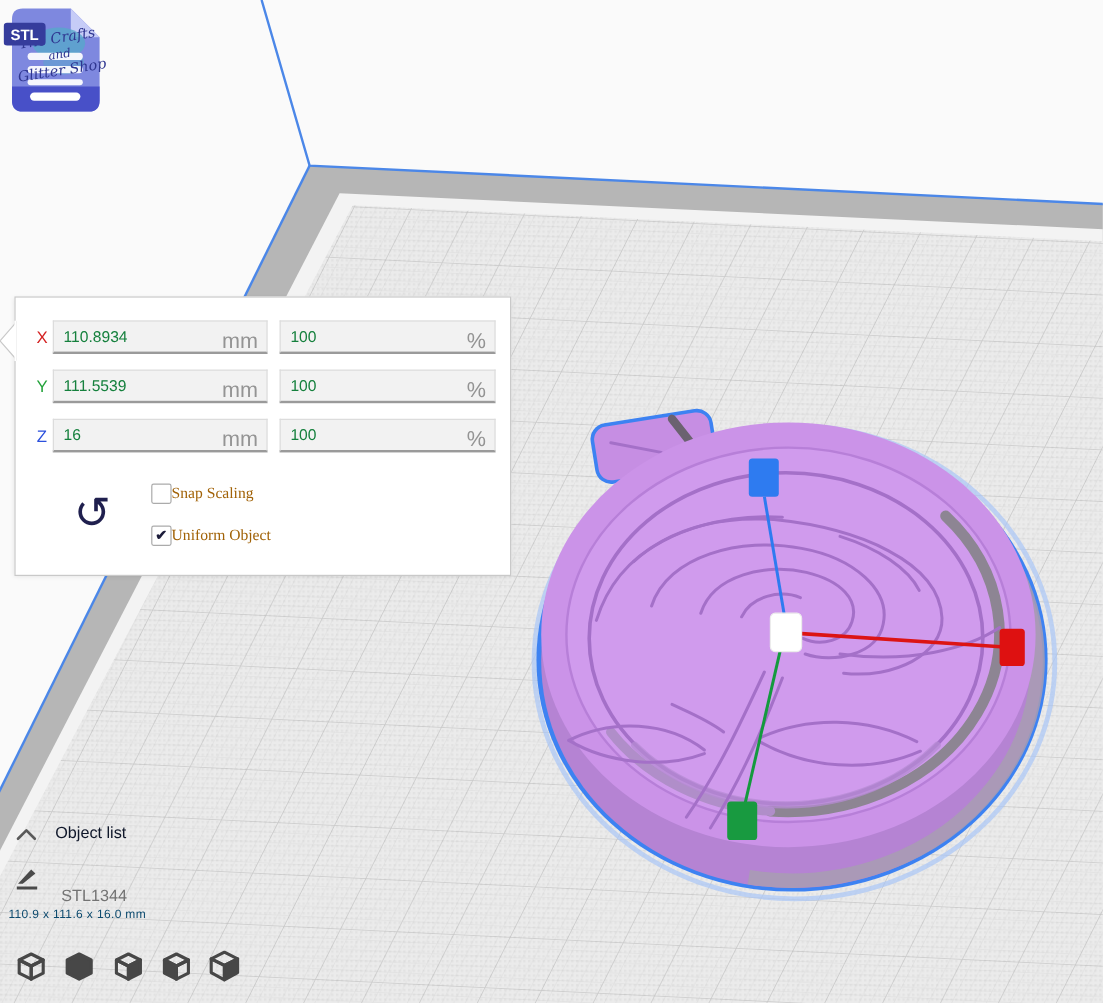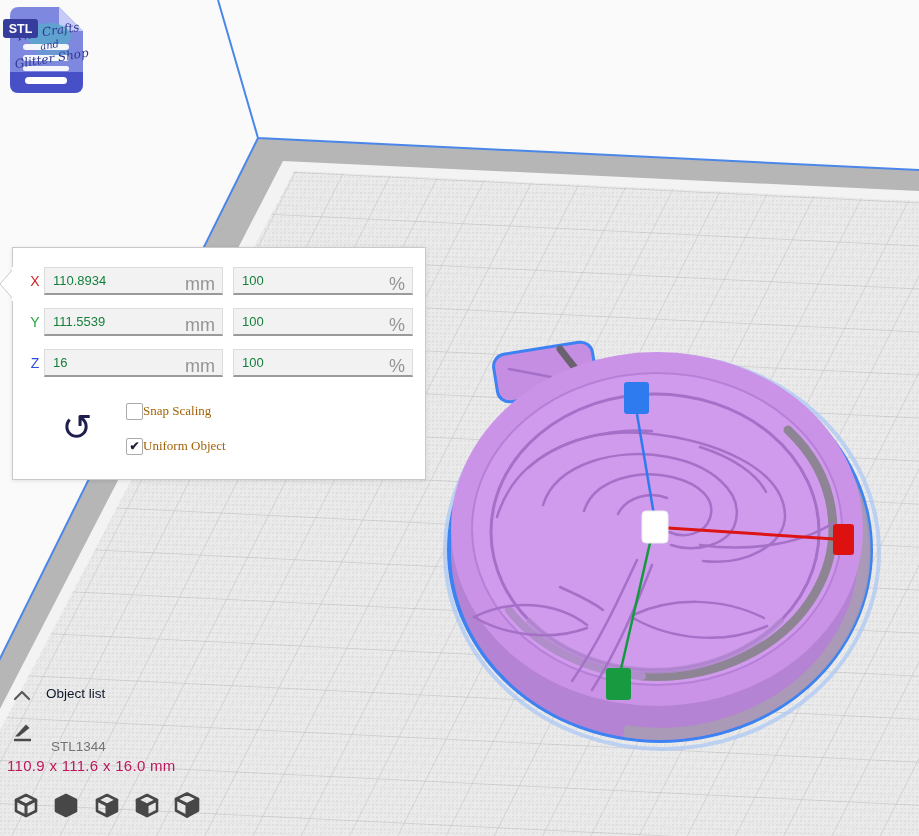--- a/index.html
+++ b/index.html
@@ -47,21 +47,21 @@
   }
   .check-label{font-size:13px;color:#a16207;font-family:Liberation Serif, serif;}
   
   #logo{position:absolute;left:3px;top:2px;z-index:30;}
   
   #object-list{position:absolute;left:0;top:680px;z-index:25;width:260px;}
   #ol-chevron{position:absolute;left:13px;top:8px;cursor:pointer;}
   #ol-header{position:absolute;left:46px;top:6px;font-size:13.5px;color:#0f172a;cursor:pointer;}
   #ol-pencil{position:absolute;left:11px;top:40px;}
   #ol-item{position:absolute;left:51px;top:44px;font-size:13.5px;color:#737373;cursor:pointer;margin-top:15px;}
-  #ol-dims{position:absolute;left:7px;top:77px;font-size:15px;color:#be185d;letter-spacing:0.3px;}
+  #ol-dims{position:absolute;left:7px;top:77px;font-size:10px;color:#0c4a6e;letter-spacing:0.3px;}
   
   #mesh-toolbar{position:absolute;left:0px;top:791px;z-index:25;}
   .mesh-btn{position:absolute;top:0;width:28px;height:30px;background:none;border:none;padding:0;cursor:pointer;}
 </style>
 </head>
 <body>
 
 <svg id="scene" width="919" height="836" viewBox="0 0 919 836">
   <defs>
     <pattern id="grid" width="1" height="1" patternUnits="userSpaceOnUse" patternTransform="matrix(47.1,2.3,-21,42,295,172)">

